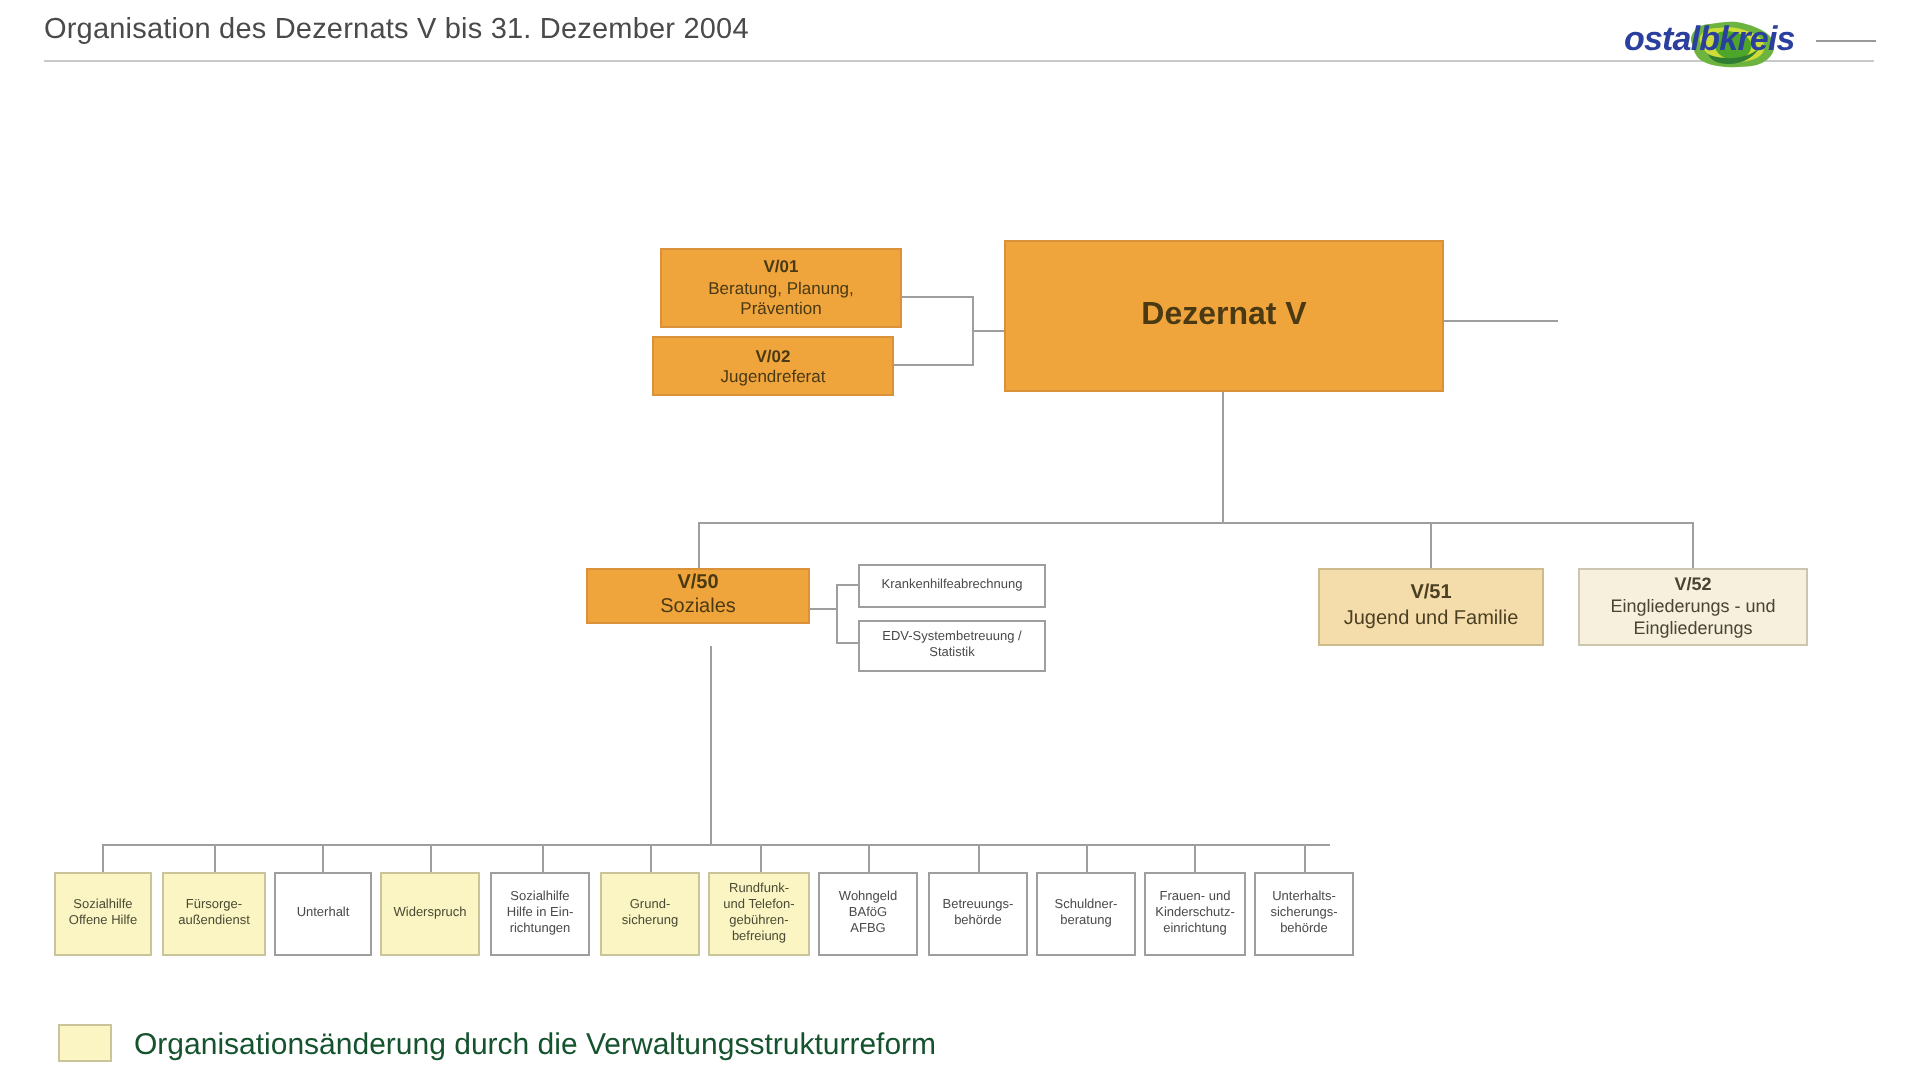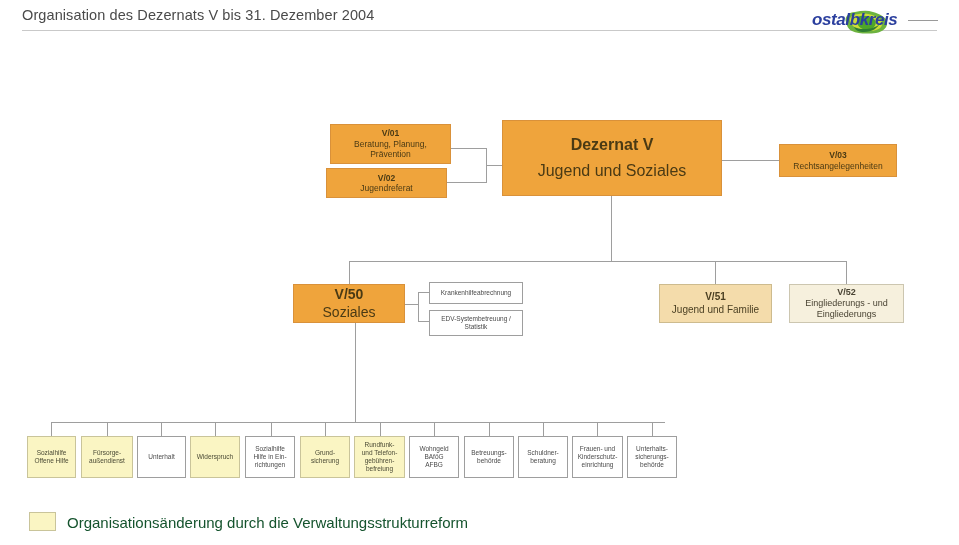--- a/index.html
+++ b/index.html
@@ -202,29 +202,24 @@
     <span class="ln">Prävention</span>
   </div>
 
   <div class="node orange" style="left:326px; top:168px; width:121px; height:30px; font-size:8.5px;">
     <span class="ln" style="font-weight:bold;">V/02</span>
     <span class="ln">Jugendreferat</span>
   </div>
 
   <div class="node orange" style="left:502px; top:120px; width:220px; height:76px; font-size:16px; gap:6px;">
     <span class="ln" style="font-weight:bold;">Dezernat V</span>
-    <span class="ln">Jugend und Soziales</span>
-  </div>
-
-  <div class="node orange" style="left:779px; top:144px; width:118px; height:33px; font-size:8.5px;">
-    <span class="ln" style="font-weight:bold;">V/03</span>
-    <span class="ln">Rechtsangelegenheiten</span>
-  </div>
-
-  <div class="node orange" style="left:293px; top:284px; width:112px; height:39px; font-size:14px;">
+  </div>
+
+
+  <div class="node orange" style="left:293px; top:284px; width:112px; height:28px; font-size:10px;">
     <span class="ln" style="font-weight:bold;">V/50</span>
     <span class="ln">Soziales</span>
   </div>
 
   <div class="node tan" style="left:659px; top:284px; width:113px; height:39px; font-size:10px;">
     <span class="ln" style="font-weight:bold;">V/51</span>
     <span class="ln">Jugend und Familie</span>
   </div>
 
   <div class="node cream" style="left:789px; top:284px; width:115px; height:39px; font-size:9px;">

